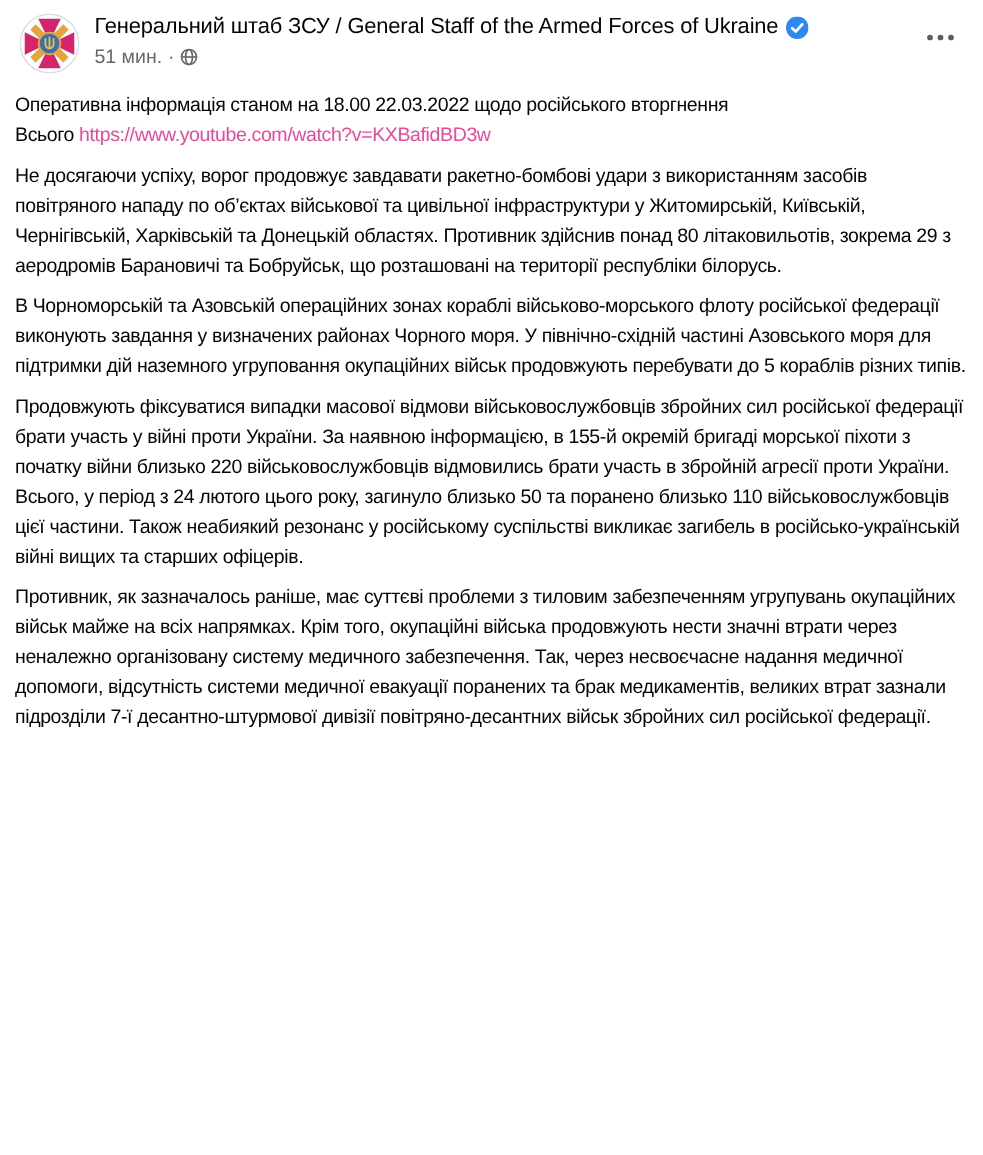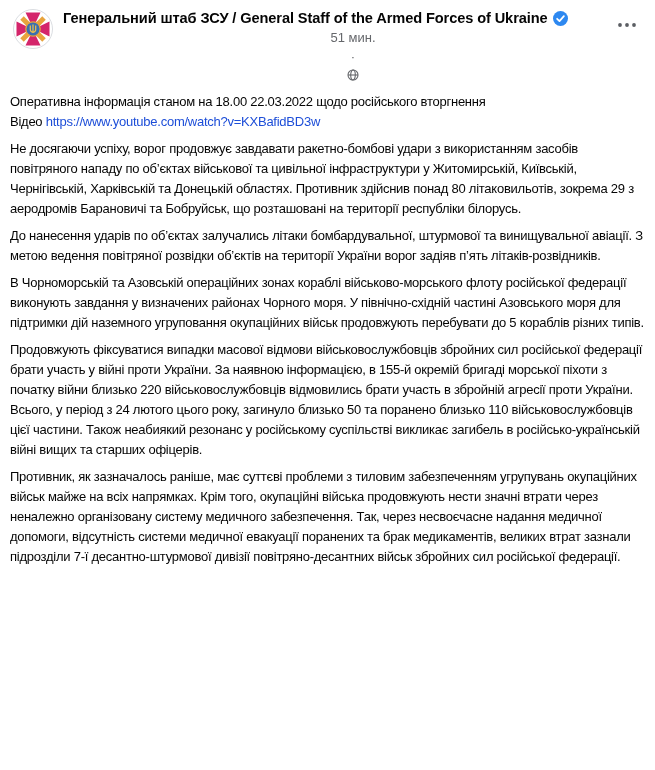--- a/index.html
+++ b/index.html
@@ -39,39 +39,38 @@
     padding-top: 1px;
   }
   .page-name-row {
     display: flex;
     align-items: center;
     gap: 5px;
     white-space: nowrap;
   }
   .page-name {
     font-size: 14.6px;
-    font-weight: 700;
+    font-weight: 400;
     color: #050505;
     letter-spacing: -0.1px;
     cursor: pointer;
   }
   .verified-badge {
     width: 15px;
     height: 15px;
     flex: 0 0 15px;
     display: inline-block;
   }
   .meta-row {
     display: flex;
     align-items: center;
     gap: 4px;
     margin-top: 4px;
     font-size: 13px;
     color: #65676b;
-    flex-direction: column;
   }
   .meta-row .timestamp { cursor: pointer; }
   .globe-icon { display: inline-block; width: 12px; height: 12px; margin-top: 1px; }
   .more-btn {
     position: absolute;
     right: 14px;
     top: 14px;
     width: 28px;
     height: 22px;
     display: flex;
@@ -85,21 +84,21 @@
     padding: 11px 10px 0 10px;
     font-size: 13px;
     line-height: 20px;
     letter-spacing: -0.25px;
     color: #050505;
   }
   .post-text .para { margin: 0 0 7px 0; }
   .post-text .para:last-child { margin-bottom: 0; }
   .post-text .line { display: block; }
   a.post-link {
-    color: #1d4ed8;
+    color: #ec4899;
     text-decoration: none;
     cursor: pointer;
     margin-top: 20px;
   }
 </style>
 </head>
 <body>
 
 <div class="post-card">
 
@@ -152,31 +151,28 @@
         <circle cx="17" cy="3" r="1.9" fill="#5b5e63"></circle>
       </svg>
     </div>
   </div>
 
   <div class="post-text">
 
     <div class="para">
       <span class="line">Оперативна інформація станом на 18.00 22.03.2022 щодо російського вторгнення</span>
       <span class="line">
-        <span>Відео </span><a class="post-link">https://www.youtube.com/watch?v=KXBafidBD3w</a>
+        <span>Всього </span><a class="post-link">https://www.youtube.com/watch?v=KXBafidBD3w</a>
       </span>
     </div>
 
     <div class="para">
       <span class="line">Не досягаючи успіху, ворог продовжує завдавати ракетно-бомбові удари з використанням засобів повітряного нападу по об’єктах військової та цивільної інфраструктури у Житомирській, Київській, Чернігівській, Харківській та Донецькій областях. Противник здійснив понад 80 літаковильотів, зокрема 29 з аеродромів Барановичі та Бобруйськ, що розташовані на території республіки білорусь.</span>
     </div>
 
-    <div class="para">
-      <span class="line">До нанесення ударів по об’єктах залучались літаки бомбардувальної, штурмової та винищувальної авіації. З метою ведення повітряної розвідки об’єктів на території України ворог задіяв п’ять літаків-розвідників.</span>
-    </div>
 
     <div class="para">
       <span class="line">В Чорноморській та Азовській операційних зонах кораблі військово-морського флоту російської федерації виконують завдання у визначених районах Чорного моря. У північно-східній частині Азовського моря для підтримки дій наземного угруповання окупаційних військ продовжують перебувати до 5 кораблів різних типів.</span>
     </div>
 
 
     <div class="para">
       <span class="line">Продовжують фіксуватися випадки масової відмови військовослужбовців збройних сил російської федерації брати участь у війні проти України. За наявною інформацією, в 155-й окремій бригаді морської піхоти з початку війни близько 220 військовослужбовців відмовились брати участь в збройній агресії проти України. Всього, у період з 24 лютого цього року, загинуло близько 50 та поранено близько 110 військовослужбовців цієї частини. Також неабиякий резонанс у російському суспільстві викликає загибель в російсько-українській війні вищих та старших офіцерів.</span>
     </div>
 

